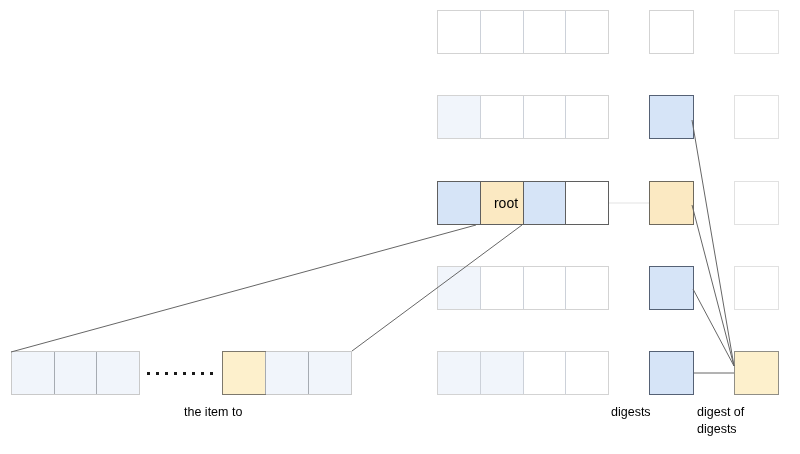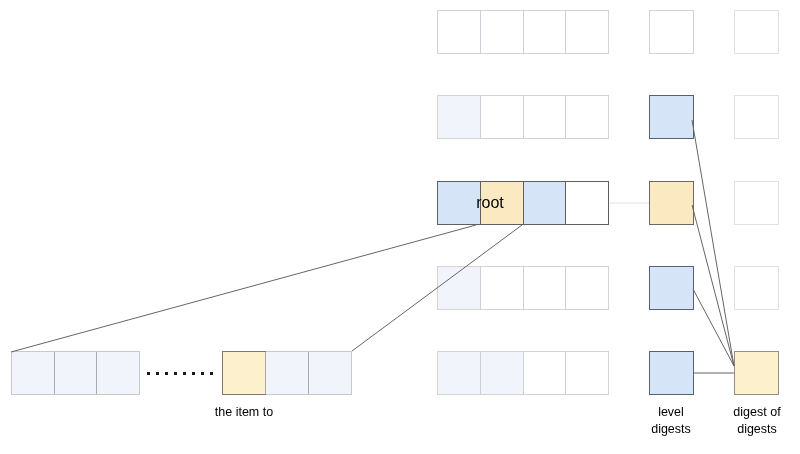--- a/index.html
+++ b/index.html
@@ -23,22 +23,22 @@
 
   
   .sq{position:absolute;width:45px;height:44px;box-sizing:border-box;border:1px solid var(--light-border);background:var(--white-fill);}
   .sq.fill-blue{background:var(--blue-fill);border-color:var(--blue-border);}
   .sq.fill-yellow{background:var(--yellow-fill);border-color:var(--olive-border);}
   .sq.fill-cream{background:var(--cream-fill);border-color:var(--digest-border);}
   .sq.fill-white-plain{background:var(--white-fill);border-color:var(--light-border);}
   .sq.fill-white-faint{background:var(--white-fill);border-color:var(--faint-border);}
 
   
-  .label{position:absolute;font-size:12.5px;line-height:17px;color:var(--text-color);text-align:center;}
-  .root-label{left:468px;top:181px;width:44px;height:44px;display:flex;align-items:center;justify-content:center;font-size:16px;color:var(--text-color);position:absolute;}
+  .label{position:absolute;font-size:12.5px;line-height:17px;color:var(--text-color);}
+  .root-label{left:484px;top:181px;width:44px;height:44px;display:flex;align-items:center;justify-content:center;font-size:14px;color:var(--text-color);position:absolute;}
 
   
   .dots{position:absolute;left:147px;top:371px;width:66px;height:4px;display:flex;justify-content:space-between;align-items:center;}
   .dot{width:3px;height:3px;background:var(--dot-color);display:inline-block;}
 
   
   svg.lines{position:absolute;left:0;top:0;width:800px;height:454px;pointer-events:none;}
   .ln{stroke:var(--line-dark);stroke-width:1;fill:none;}
   .ln-light{stroke:var(--line-light);stroke-width:1;fill:none;}
 </style>
@@ -121,21 +121,20 @@
     <line class="ln" x1="694" y1="373" x2="734" y2="373"></line>
   </svg>
 
   <div class="root-label">root</div>
 
   <div class="label" style="left:184px;top:404px;width:120px;">
     <div>the item to</div>
   </div>
 
   <div class="label" style="left:611px;top:404px;width:120px;">
-    <div>level</div>
     <div>digests</div>
   </div>
 
   <div class="label" style="left:697px;top:404px;width:120px;">
     <div>digest of</div>
     <div>digests</div>
   </div>
 
 </div>
 

